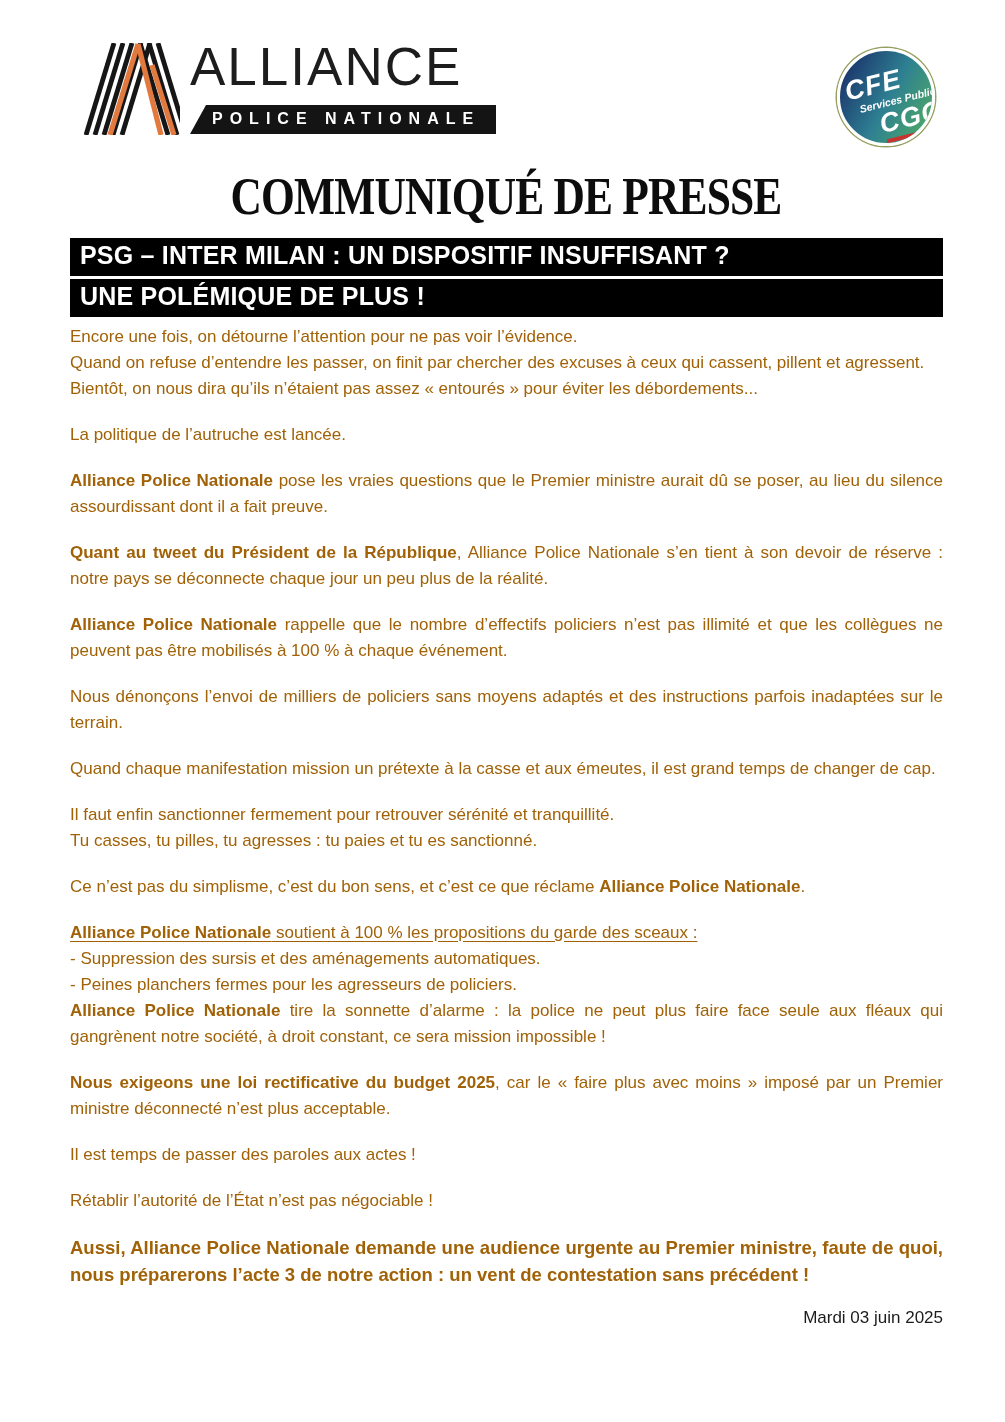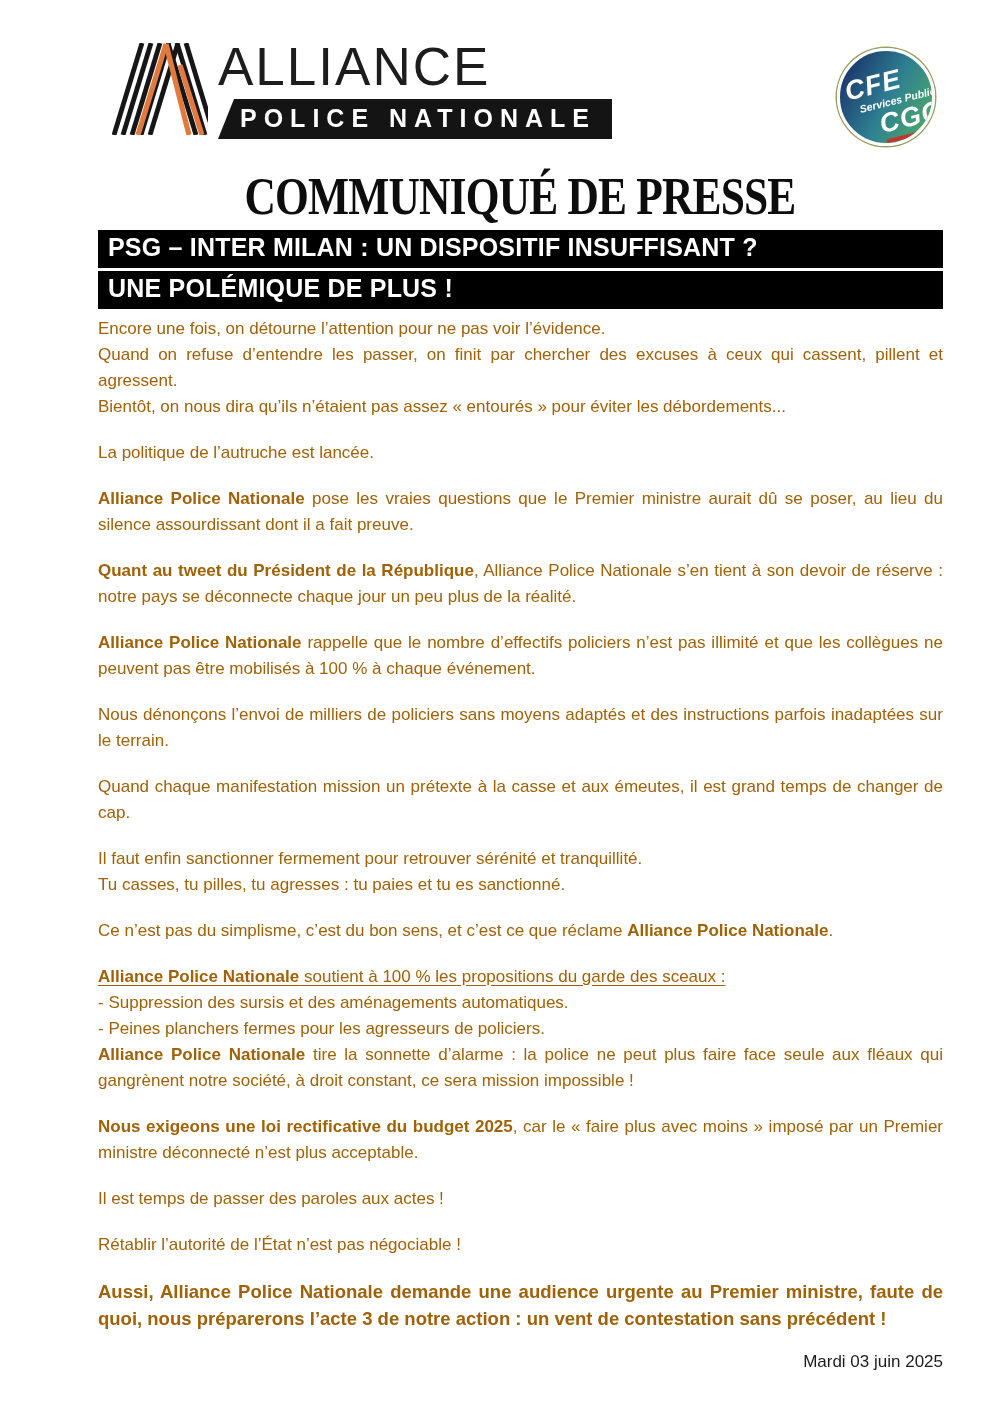--- a/index.html
+++ b/index.html
@@ -7,21 +7,21 @@
   body {
     font-family: "Liberation Sans", "DejaVu Sans", sans-serif;
     color: #1b1b1b;
     width: 1005px;
   }
   .page {
     position: relative;
     width: 1005px;
     height: 1422px;
     background: #ffffff;
-    padding: 36px 62px 0 98px;
+    padding: 36px 62px 0 70px;
     overflow: hidden;
   }
 
   
   .logo-row {
     display: flex;
     justify-content: space-between;
     align-items: flex-start;
     height: 118px;
   }
@@ -35,24 +35,24 @@
     letter-spacing: 2px;
     color: #1d1d1d;
     margin-top: 4px;
     white-space: nowrap;
   }
   .alliance-banner {
     display: inline-block;
     background: #141414;
     color: #ffffff;
     font-weight: 700;
-    font-size: 25px;
+    font-size: 16px;
     letter-spacing: 7px;
     padding: 5px 16px 6px 22px;
-    margin-top: 6px;
+    margin-top: 12px;
     clip-path: polygon(16px 0, 100% 0, 100% 100%, 0 100%);
     white-space: nowrap;
   }
 
   .cfe-badge {
     width: 98px; height: 98px;
     border-radius: 50%;
     background: linear-gradient(118deg, #1c3a6e 12%, #2e7f92 52%, #49a46b 88%);
     border: 3px solid #ffffff;
     box-shadow: 0 0 0 1.5px #97a060;
@@ -88,21 +88,21 @@
   .title-inner {
     display: inline-block;
     font-size: 53px;
     letter-spacing: -1px;
     transform: scaleX(0.82);
     transform-origin: 50% 50%;
     white-space: nowrap;
   }
 
   
-  .bars { margin-top: 8px; border-radius: 9px; }
+  .bars { margin-top: 16px; border-radius: 9px; }
   .bar {
     background: #000000;
     color: #ffffff;
     font-weight: 700;
     font-size: 25px;
     letter-spacing: 0.2px;
     line-height: 1;
     padding: 5px 10px 8px 10px;
     margin-bottom: 3px;
     white-space: nowrap;

